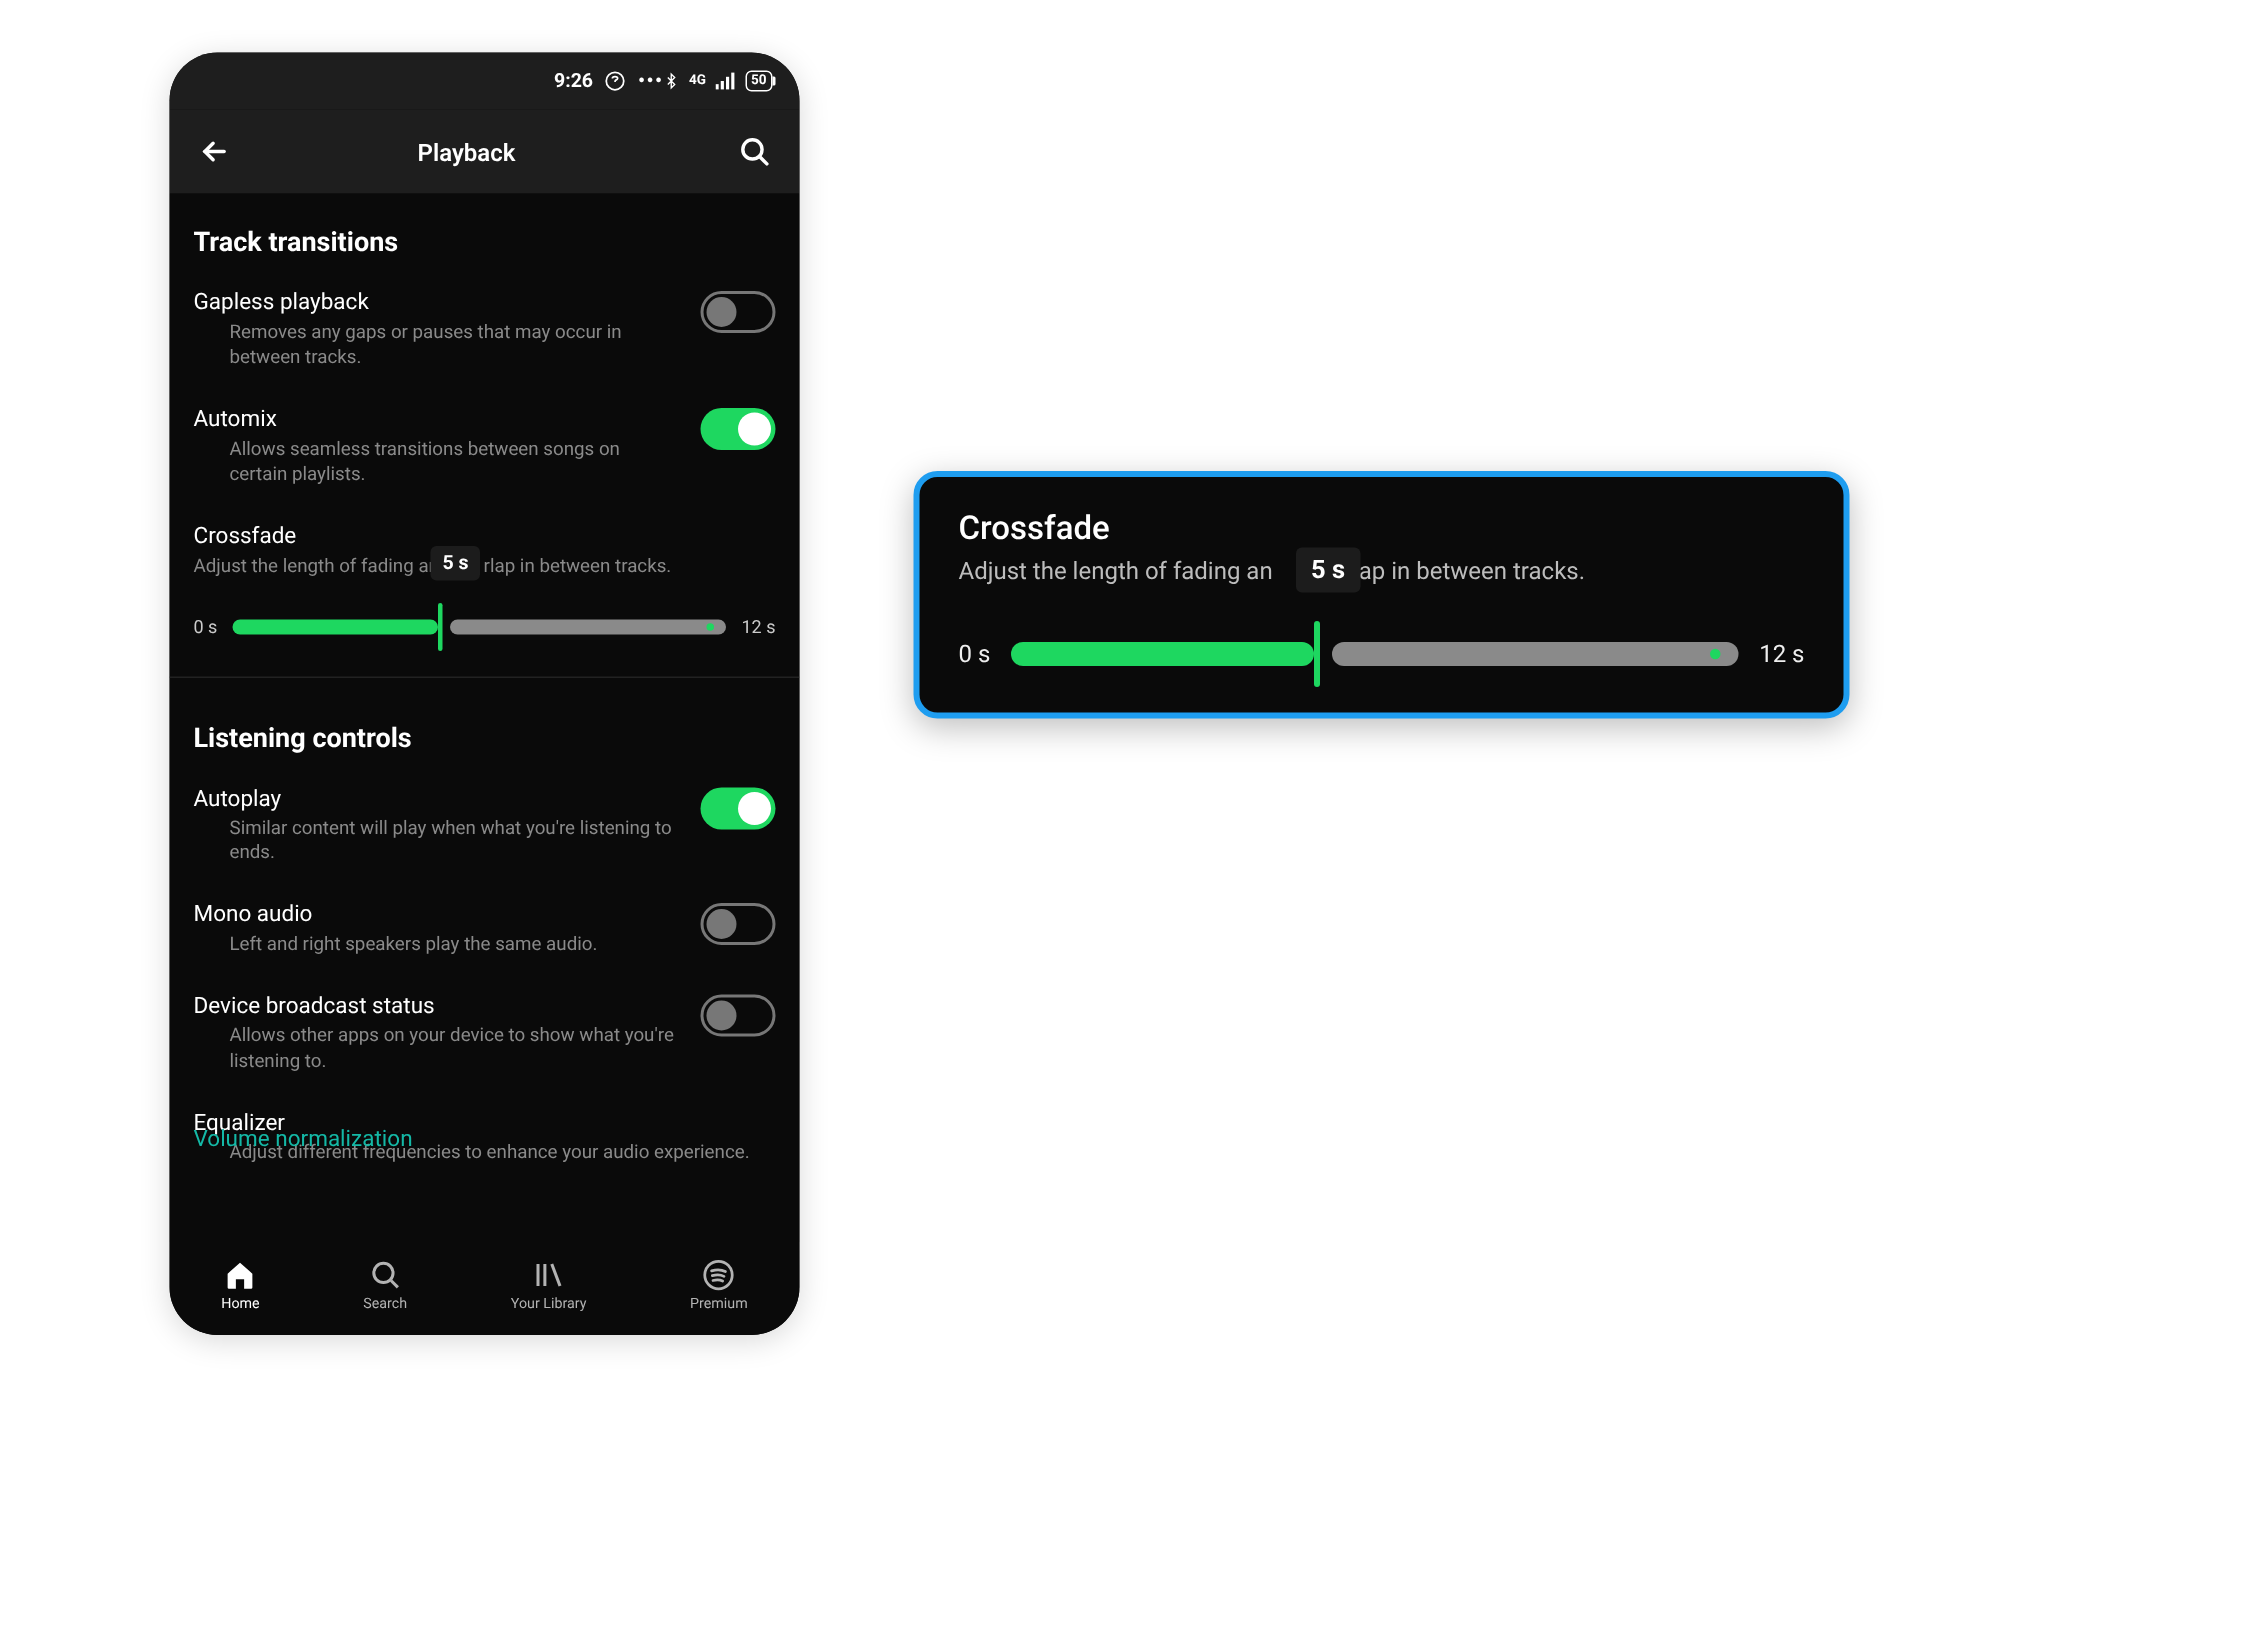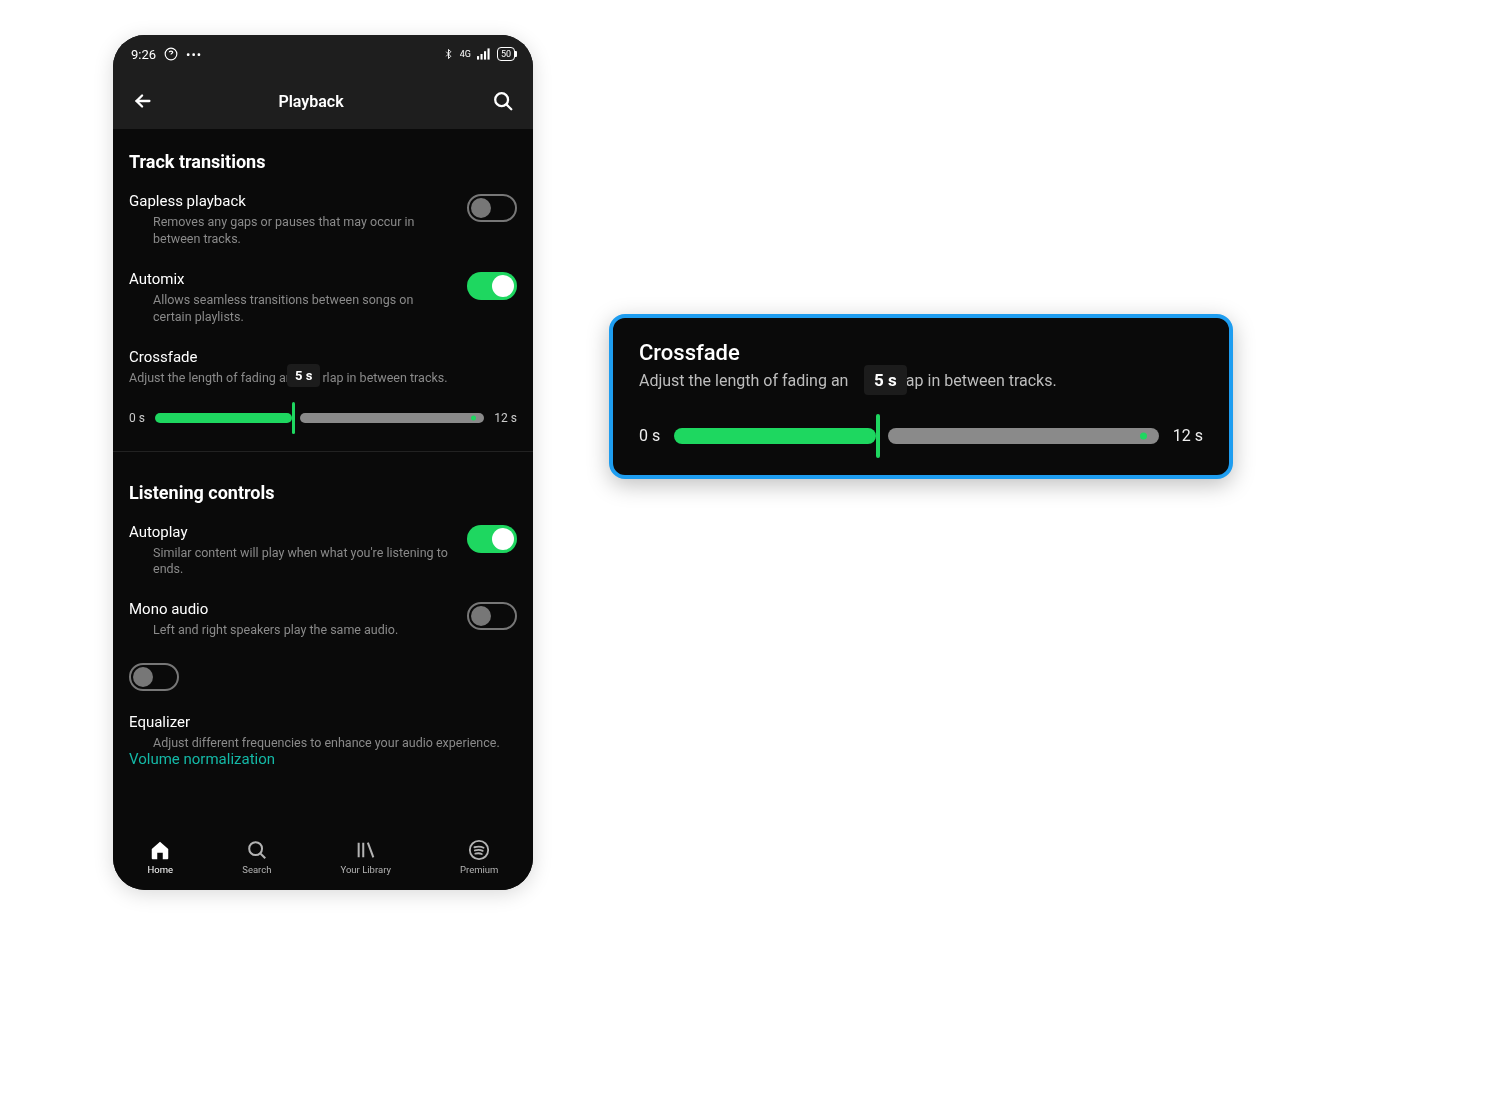--- a/index.html
+++ b/index.html
@@ -24,24 +24,24 @@
     color: #fff;
     display: flex;
     flex-direction: column;
   }
   
   .status-bar {
     height: 38px;
     background: #1e1e1e;
     display: flex;
     align-items: center;
-    justify-content: space-between;
+    justify-content: flex-end;
     padding: 0 18px;
     font-size: 13px;
-    font-weight: 400;
+    font-weight: 700;
   }
   .status-left { display:flex; align-items:center; gap:8px; }
   .status-right { display:flex; align-items:center; gap:6px; }
   .status-icon { display:inline-flex; }
   .battery-box {
     border: 1.5px solid #fff;
     border-radius: 4px;
     padding: 0 3px;
     font-size: 9px;
     line-height: 12px;
@@ -90,20 +90,21 @@
     font-size:18px;
     font-weight:700;
     padding: 22px 16px 10px;
     color:#fff;
   }
   .setting {
     padding: 10px 16px 12px;
     display:flex;
     align-items:flex-start;
     gap:14px;
+    justify-content:center;
   }
   .setting-text { flex:1; }
   .setting-label {
     font-size:15px;
     color:#fff;
     font-weight:400;
     margin-bottom:4px;
   }
   .setting-desc {
     font-size:12.5px;
@@ -352,20 +353,24 @@
       <div class="setting-text">
         <div class="setting-label">Mono audio</div>
         <div class="setting-desc">Left and right speakers play the same audio.</div>
       </div>
       <div class="toggle off">
           <div class="knob"></div>
         </div>
     </div>
 
     <div class="setting">
+      <div class="setting-text">
+        <div class="setting-label">Device broadcast status</div>
+        <div class="setting-desc">Allows other apps on your device to show what you're listening to.</div>
+      </div>
       <div class="toggle off">
           <div class="knob"></div>
         </div>
     </div>
 
     <div class="setting">
       <div class="setting-text">
         <div class="setting-label">Equalizer</div>
         <div class="setting-desc">Adjust different frequencies to enhance your audio experience.</div>
       </div>

